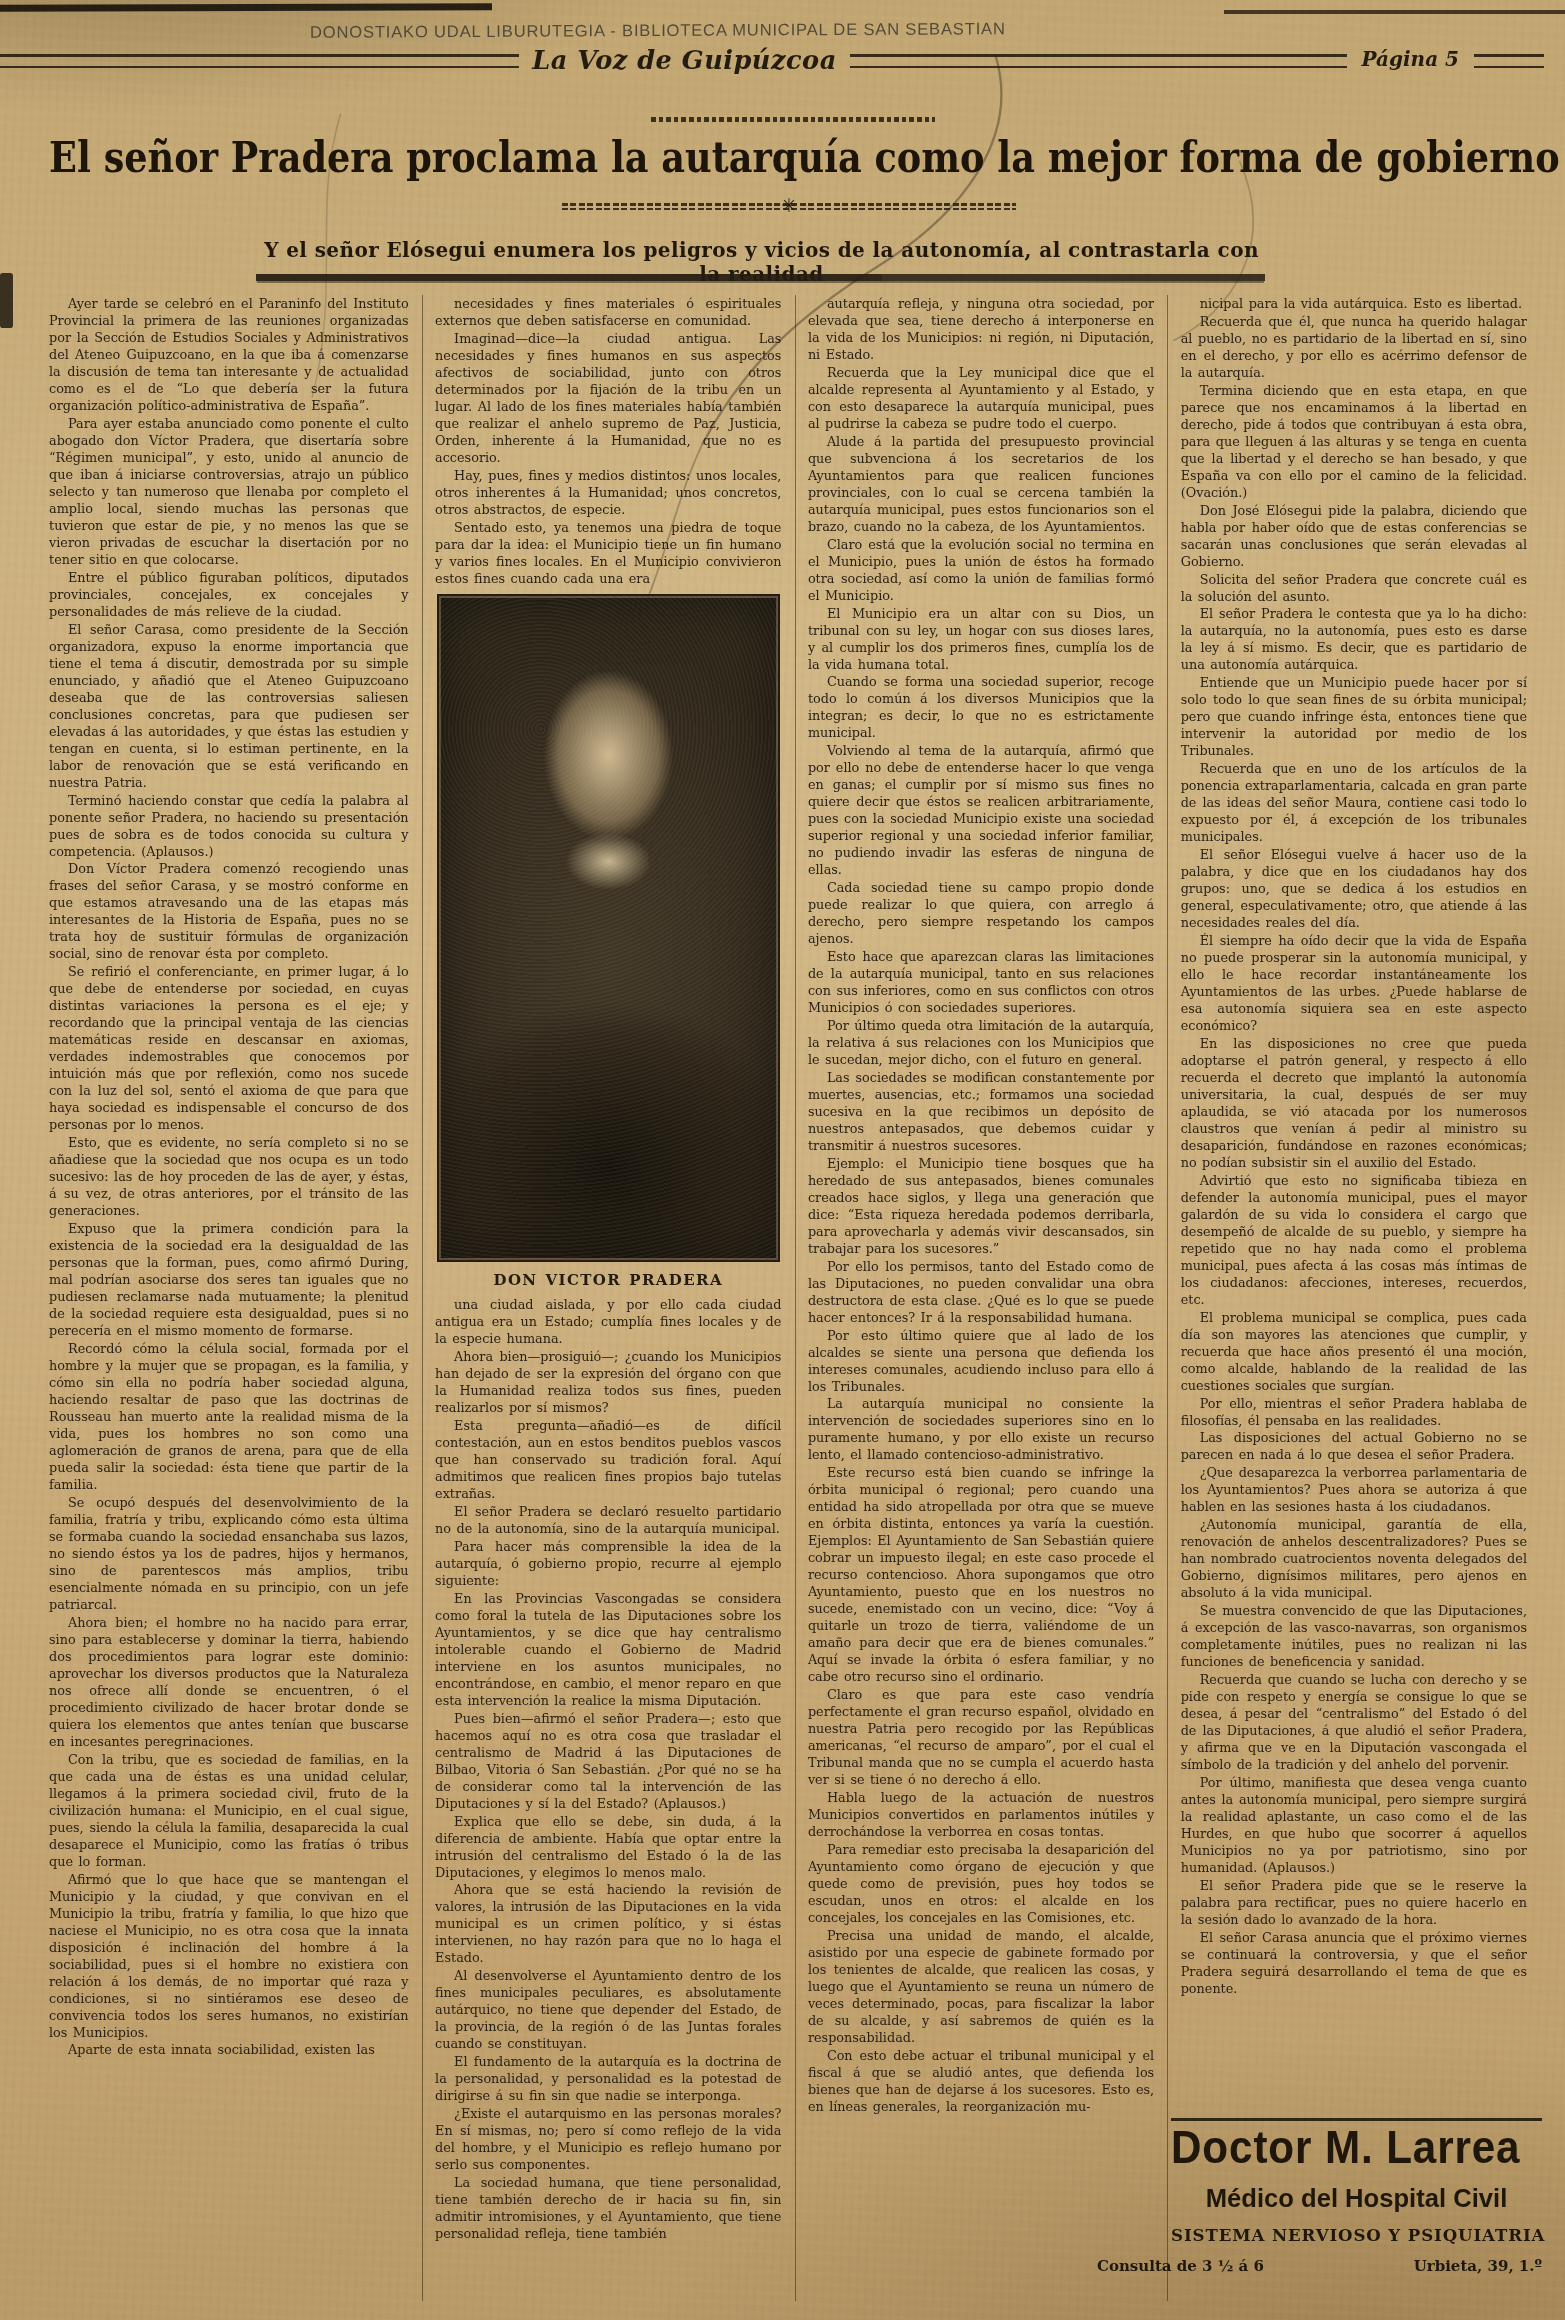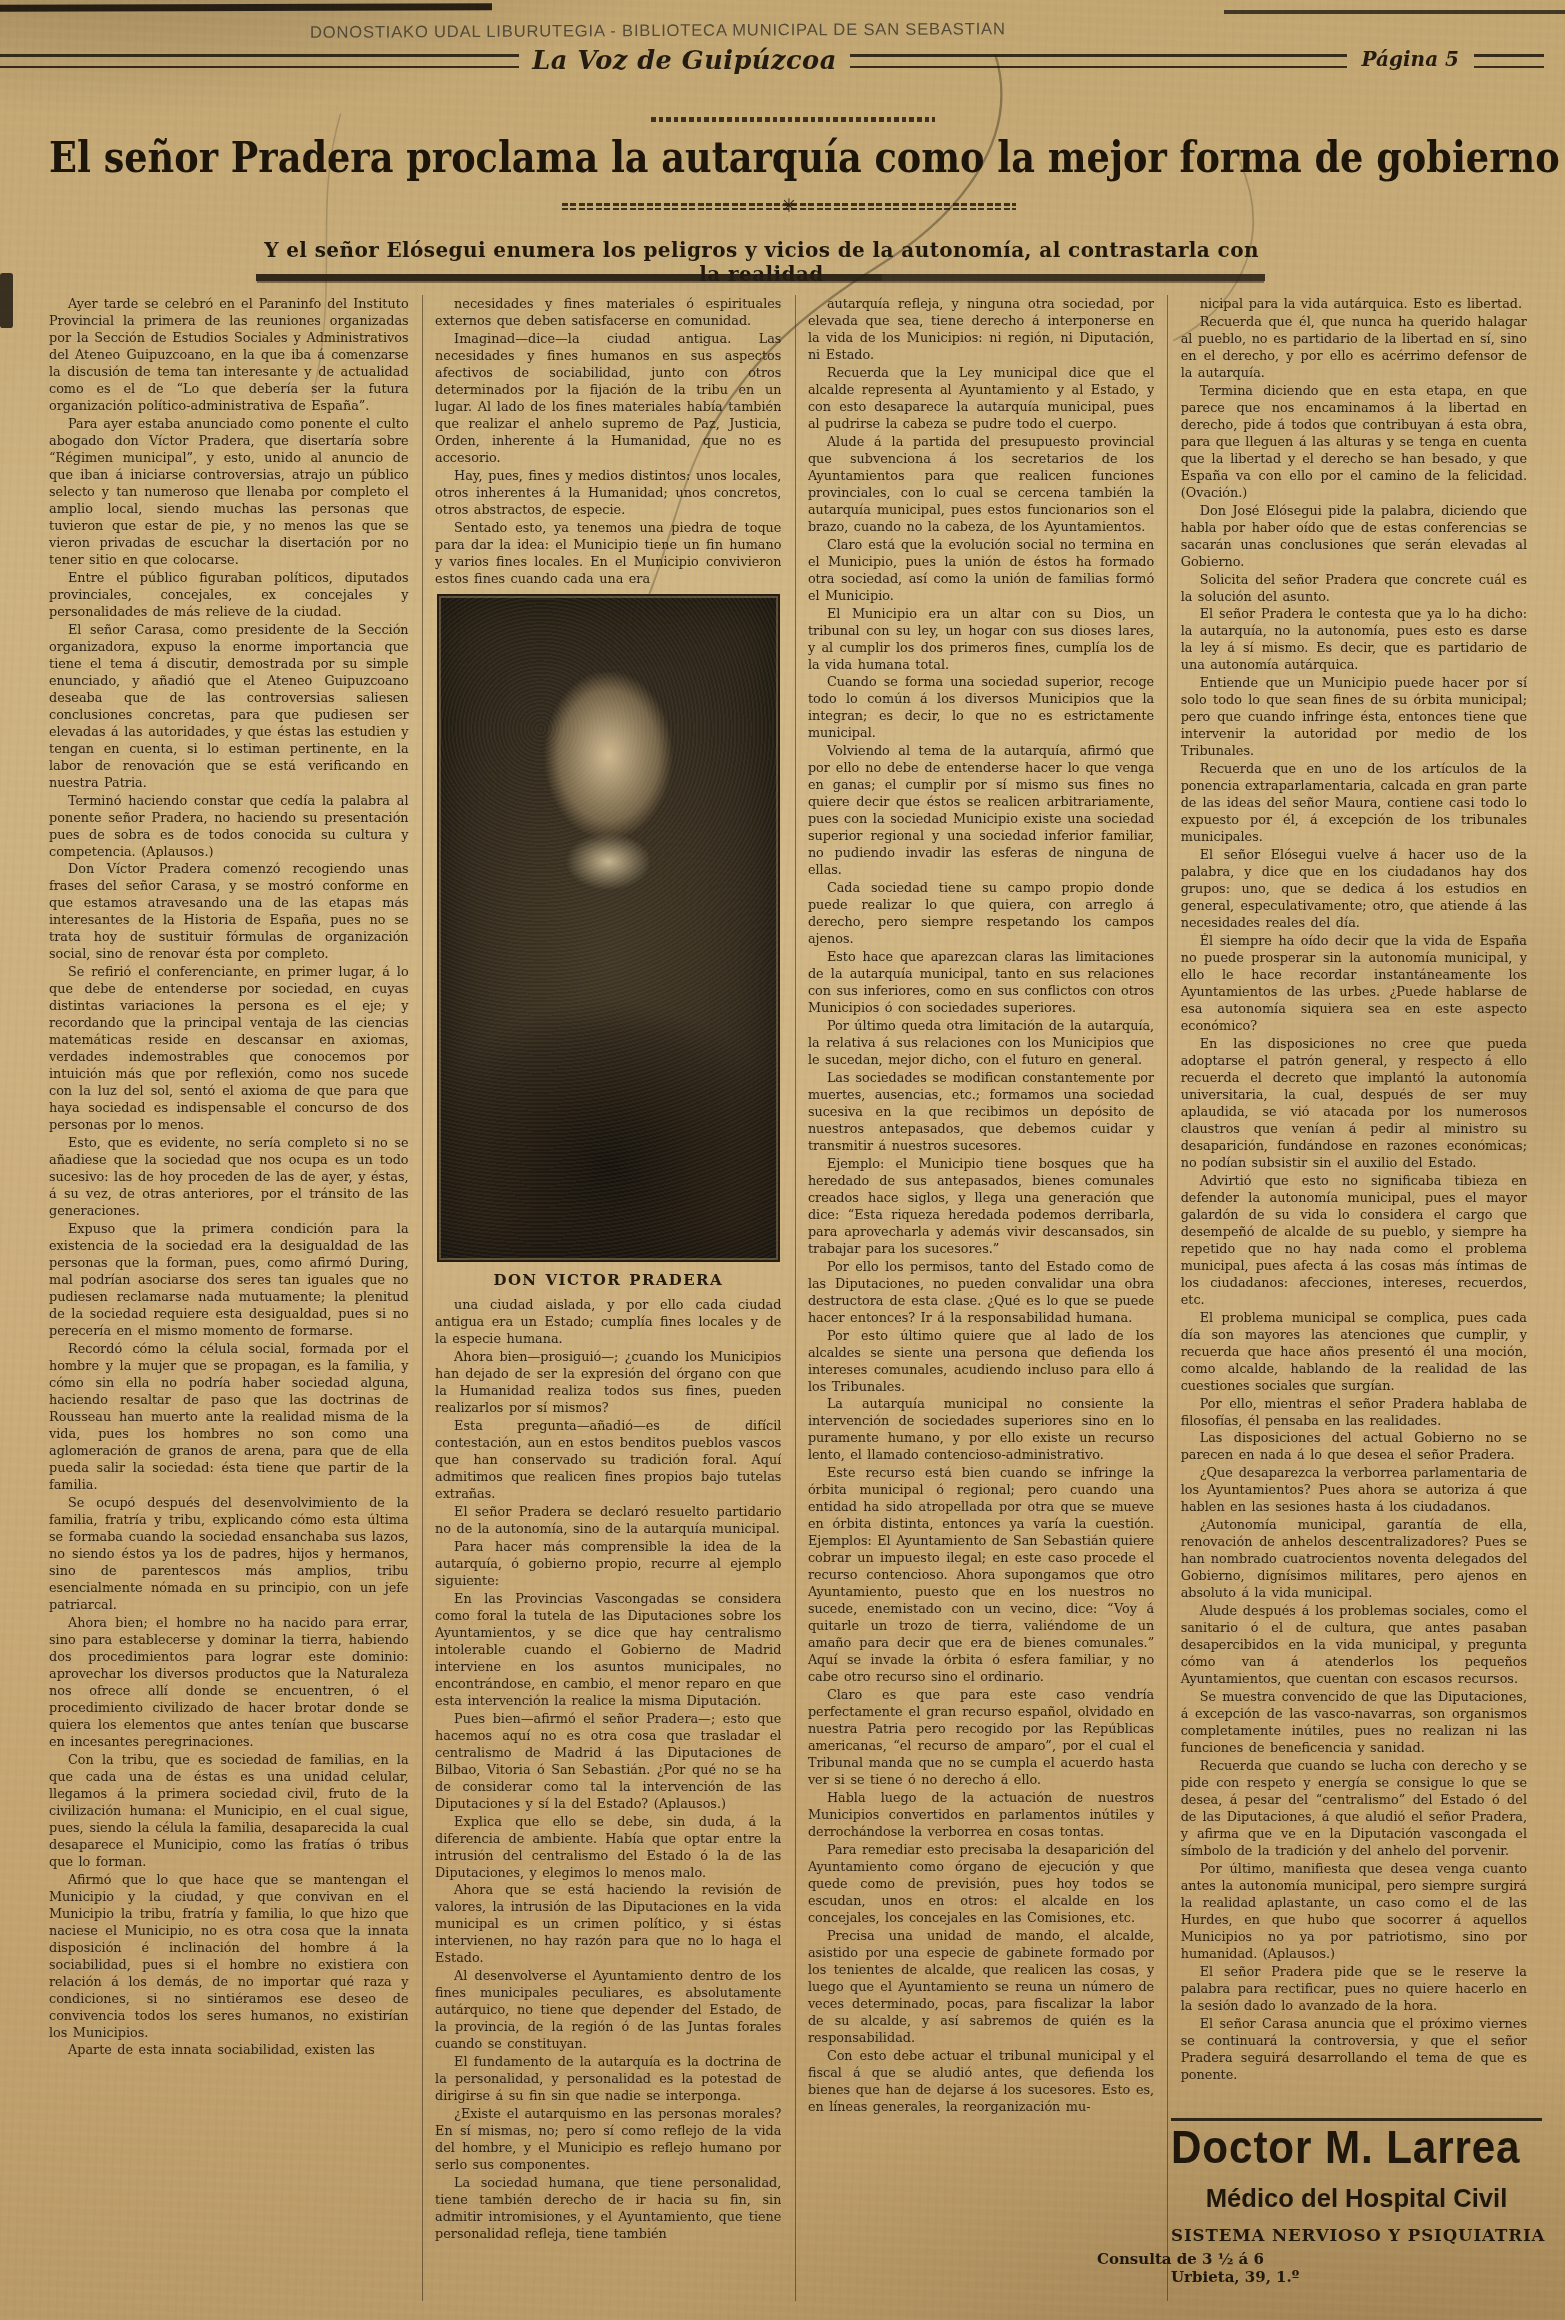--- a/index.html
+++ b/index.html
@@ -94,21 +94,21 @@
     font-size:15px;letter-spacing:1.4px;text-indent:0;color:#241c10;}
 
   
   .ad{position:absolute;left:1171px;top:2118px;width:371px;
     border-top:3.8px solid rgba(32,24,12,.9);color:#1f170b;}
   .ad-name{font-family:"Liberation Sans", sans-serif;font-weight:bold;font-size:44px;
     letter-spacing:0.9px;white-space:nowrap;transform:scale(.96,1.04);transform-origin:left top;}
   .ad-title{font-family:"Liberation Sans", sans-serif;font-weight:bold;font-size:25.6px;
     margin-top:13.2px;text-align:center;white-space:nowrap;}
   .ad-spec{font-weight:bold;font-size:16.6px;letter-spacing:0.9px;margin-top:11.4px;text-align:center;white-space:nowrap;}
-  .ad-row{display:flex;justify-content:center;font-weight:bold;font-size:15px;margin-top:5px;flex-direction:column;}
+  .ad-row{display:flex;justify-content:space-between;font-weight:bold;font-size:15px;margin-top:12px;}
   .ad-row .hours{margin-left:-74px;white-space:nowrap;}
 </style>
 </head>
 <body>
 
 <div class="page">
   <div class="grain"></div>
   <div class="edge tl"></div>
   <div class="edge tr"></div>
   <div class="edge l1"></div>
@@ -225,21 +225,20 @@
         <p class="para">Recuerda que en uno de los artículos de la ponencia extraparlamentaria, calcada en gran parte de las ideas del señor Maura, contiene casi todo lo expuesto por él, á excepción de los tribunales municipales.</p>
         <p class="para">El señor Elósegui vuelve á hacer uso de la palabra, y dice que en los ciudadanos hay dos grupos: uno, que se dedica á los estudios en general, especulativamente; otro, que atiende á las necesidades reales del día.</p>
         <p class="para">Él siempre ha oído decir que la vida de España no puede prosperar sin la autonomía municipal, y ello le hace recordar instantáneamente los Ayuntamientos de las urbes. ¿Puede hablarse de esa autonomía siquiera sea en este aspecto económico?</p>
         <p class="para">En las disposiciones no cree que pueda adoptarse el patrón general, y respecto á ello recuerda el decreto que implantó la autonomía universitaria, la cual, después de ser muy aplaudida, se vió atacada por los numerosos claustros que venían á pedir al ministro su desaparición, fundándose en razones económicas; no podían subsistir sin el auxilio del Estado.</p>
         <p class="para">Advirtió que esto no significaba tibieza en defender la autonomía municipal, pues el mayor galardón de su vida lo considera el cargo que desempeñó de alcalde de su pueblo, y siempre ha repetido que no hay nada como el problema municipal, pues afecta á las cosas más íntimas de los ciudadanos: afecciones, intereses, recuerdos, etc.</p>
         <p class="para">El problema municipal se complica, pues cada día son mayores las atenciones que cumplir, y recuerda que hace años presentó él una moción, como alcalde, hablando de la realidad de las cuestiones sociales que surgían.</p>
         <p class="para">Por ello, mientras el señor Pradera hablaba de filosofías, él pensaba en las realidades.</p>
         <p class="para">Las disposiciones del actual Gobierno no se parecen en nada á lo que desea el señor Pradera.</p>
         <p class="para">¿Que desaparezca la verborrea parlamentaria de los Ayuntamientos? Pues ahora se autoriza á que hablen en las sesiones hasta á los ciudadanos.</p>
         <p class="para">¿Autonomía municipal, garantía de ella, renovación de anhelos descentralizadores? Pues se han nombrado cuatrocientos noventa delegados del Gobierno, dignísimos militares, pero ajenos en absoluto á la vida municipal.</p>
-        <p class="para">Alude después á los problemas sociales, como el sanitario ó el de cultura, que antes pasaban desapercibidos en la vida municipal, y pregunta cómo van á atenderlos los pequeños Ayuntamientos, que cuentan con escasos recursos.</p>
         <p class="para">Se muestra convencido de que las Diputaciones, á excepción de las vasco-navarras, son organismos completamente inútiles, pues no realizan ni las funciones de beneficencia y sanidad.</p>
         <p class="para">Recuerda que cuando se lucha con derecho y se pide con respeto y energía se consigue lo que se desea, á pesar del “centralismo” del Estado ó del de las Diputaciones, á que aludió el señor Pradera, y afirma que ve en la Diputación vascongada el símbolo de la tradición y del anhelo del porvenir.</p>
         <p class="para">Por último, manifiesta que desea venga cuanto antes la autonomía municipal, pero siempre surgirá la realidad aplastante, un caso como el de las Hurdes, en que hubo que socorrer á aquellos Municipios no ya por patriotismo, sino por humanidad. (Aplausos.)</p>
         <p class="para">El señor Pradera pide que se le reserve la palabra para rectificar, pues no quiere hacerlo en la sesión dado lo avanzado de la hora.</p>
         <p class="para">El señor Carasa anuncia que el próximo viernes se continuará la controversia, y que el señor Pradera seguirá desarrollando el tema de que es ponente.</p>
       </div>
   </div>
 
   <div class="ad">
     <div class="ad-name">Doctor M. Larrea</div>

